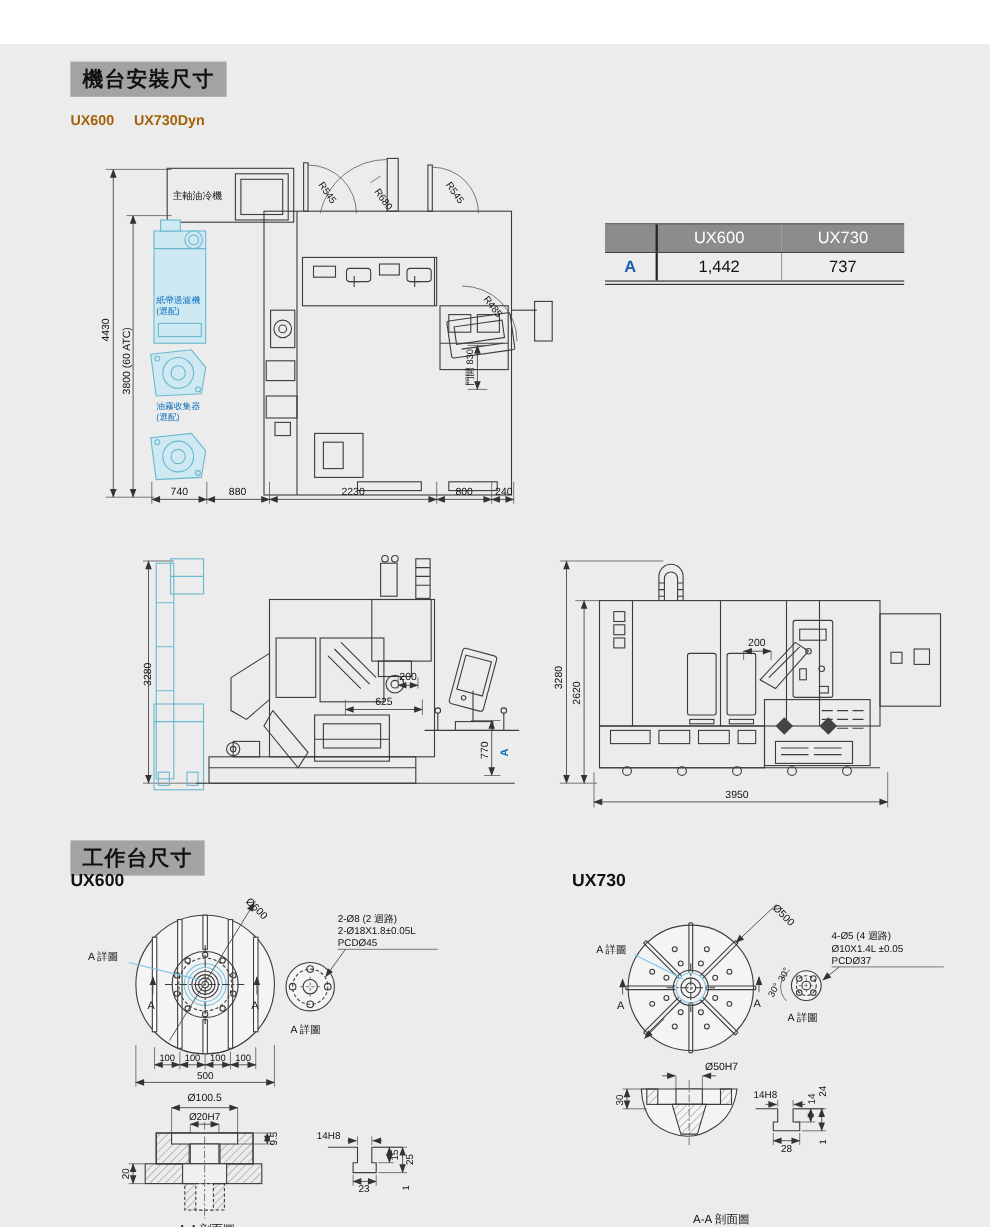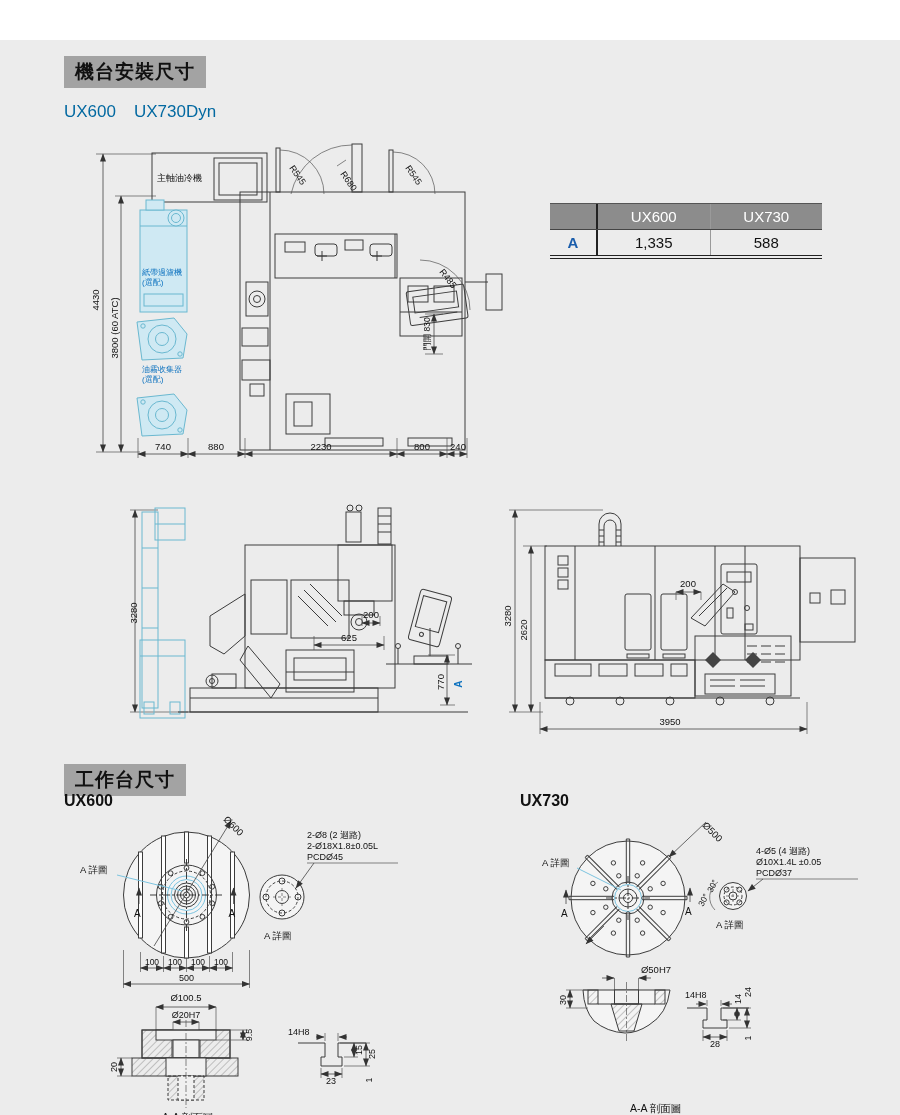--- a/index.html
+++ b/index.html
@@ -1,21 +1,21 @@
 <!DOCTYPE html>
 <html><head>
 <meta charset="utf-8">
 <style>
   html,body{margin:0;padding:0;}
   body{font-family:"Liberation Sans",sans-serif;}
   #page{position:relative;width:900px;height:1115px;background:#ececec;overflow:hidden;margin-top:40px;}
   .abs{position:absolute;}
   .badge{position:absolute;display:inline-block;background:#a3a3a3;color:#111;
          font-weight:bold;font-size:19px;padding:3px 11px;letter-spacing:1px;}
-  .models{position:absolute;font-weight:normal;font-size:17px;color:#0369a1;}
+  .models{position:absolute;font-weight:bold;font-size:13px;color:#a16207;}
   .models span + span{margin-left:18px;}
   .mlabel{position:absolute;font-weight:bold;font-size:16px;color:#111;}
   
   .spec-table{position:absolute;width:272px;font-size:15px;color:#111;border-bottom:4px double #222;}
   .st-row{display:flex;height:25px;line-height:25px;text-align:center;}
   .st-head{background:#8c8c8c;color:#fff;border-top:1px solid #555;border-bottom:1px solid #444;}
   .st-head .st-c0{background:#8c8c8c;}
   .st-c0{width:46px;border-right:2px solid #222;font-weight:bold;}
   .st-c{flex:1;}
   .st-c + .st-c{border-left:1px solid #9a9a9a;}
@@ -59,22 +59,22 @@
 </div>
 
 <div class="spec-table" style="left:550px;top:163px">
   <div class="st-row st-head">
     <div class="st-c0"></div>
     <div class="st-c">UX600</div>
     <div class="st-c">UX730</div>
   </div>
   <div class="st-row">
     <div class="st-c0 blue">A</div>
-    <div class="st-c">1,335</div>
-    <div class="st-c">588</div>
+    <div class="st-c">1,442</div>
+    <div class="st-c">737</div>
   </div>
 </div>
 
 <svg class="abs" style="left:90px;top:92px" width="440" height="345" viewBox="0 0 440 345">
 
   <g>
     <line class="dim" x1="13" y1="22" x2="13" y2="320" marker-start="url(#arw)" marker-end="url(#arw)"></line>
     <line class="thin" x1="6" y1="22" x2="66" y2="22"></line>
     <line class="thin" x1="6" y1="320" x2="50" y2="320"></line>
     <text class="t mid" transform="rotate(-90 9 168)" x="9" y="168">4430</text>

